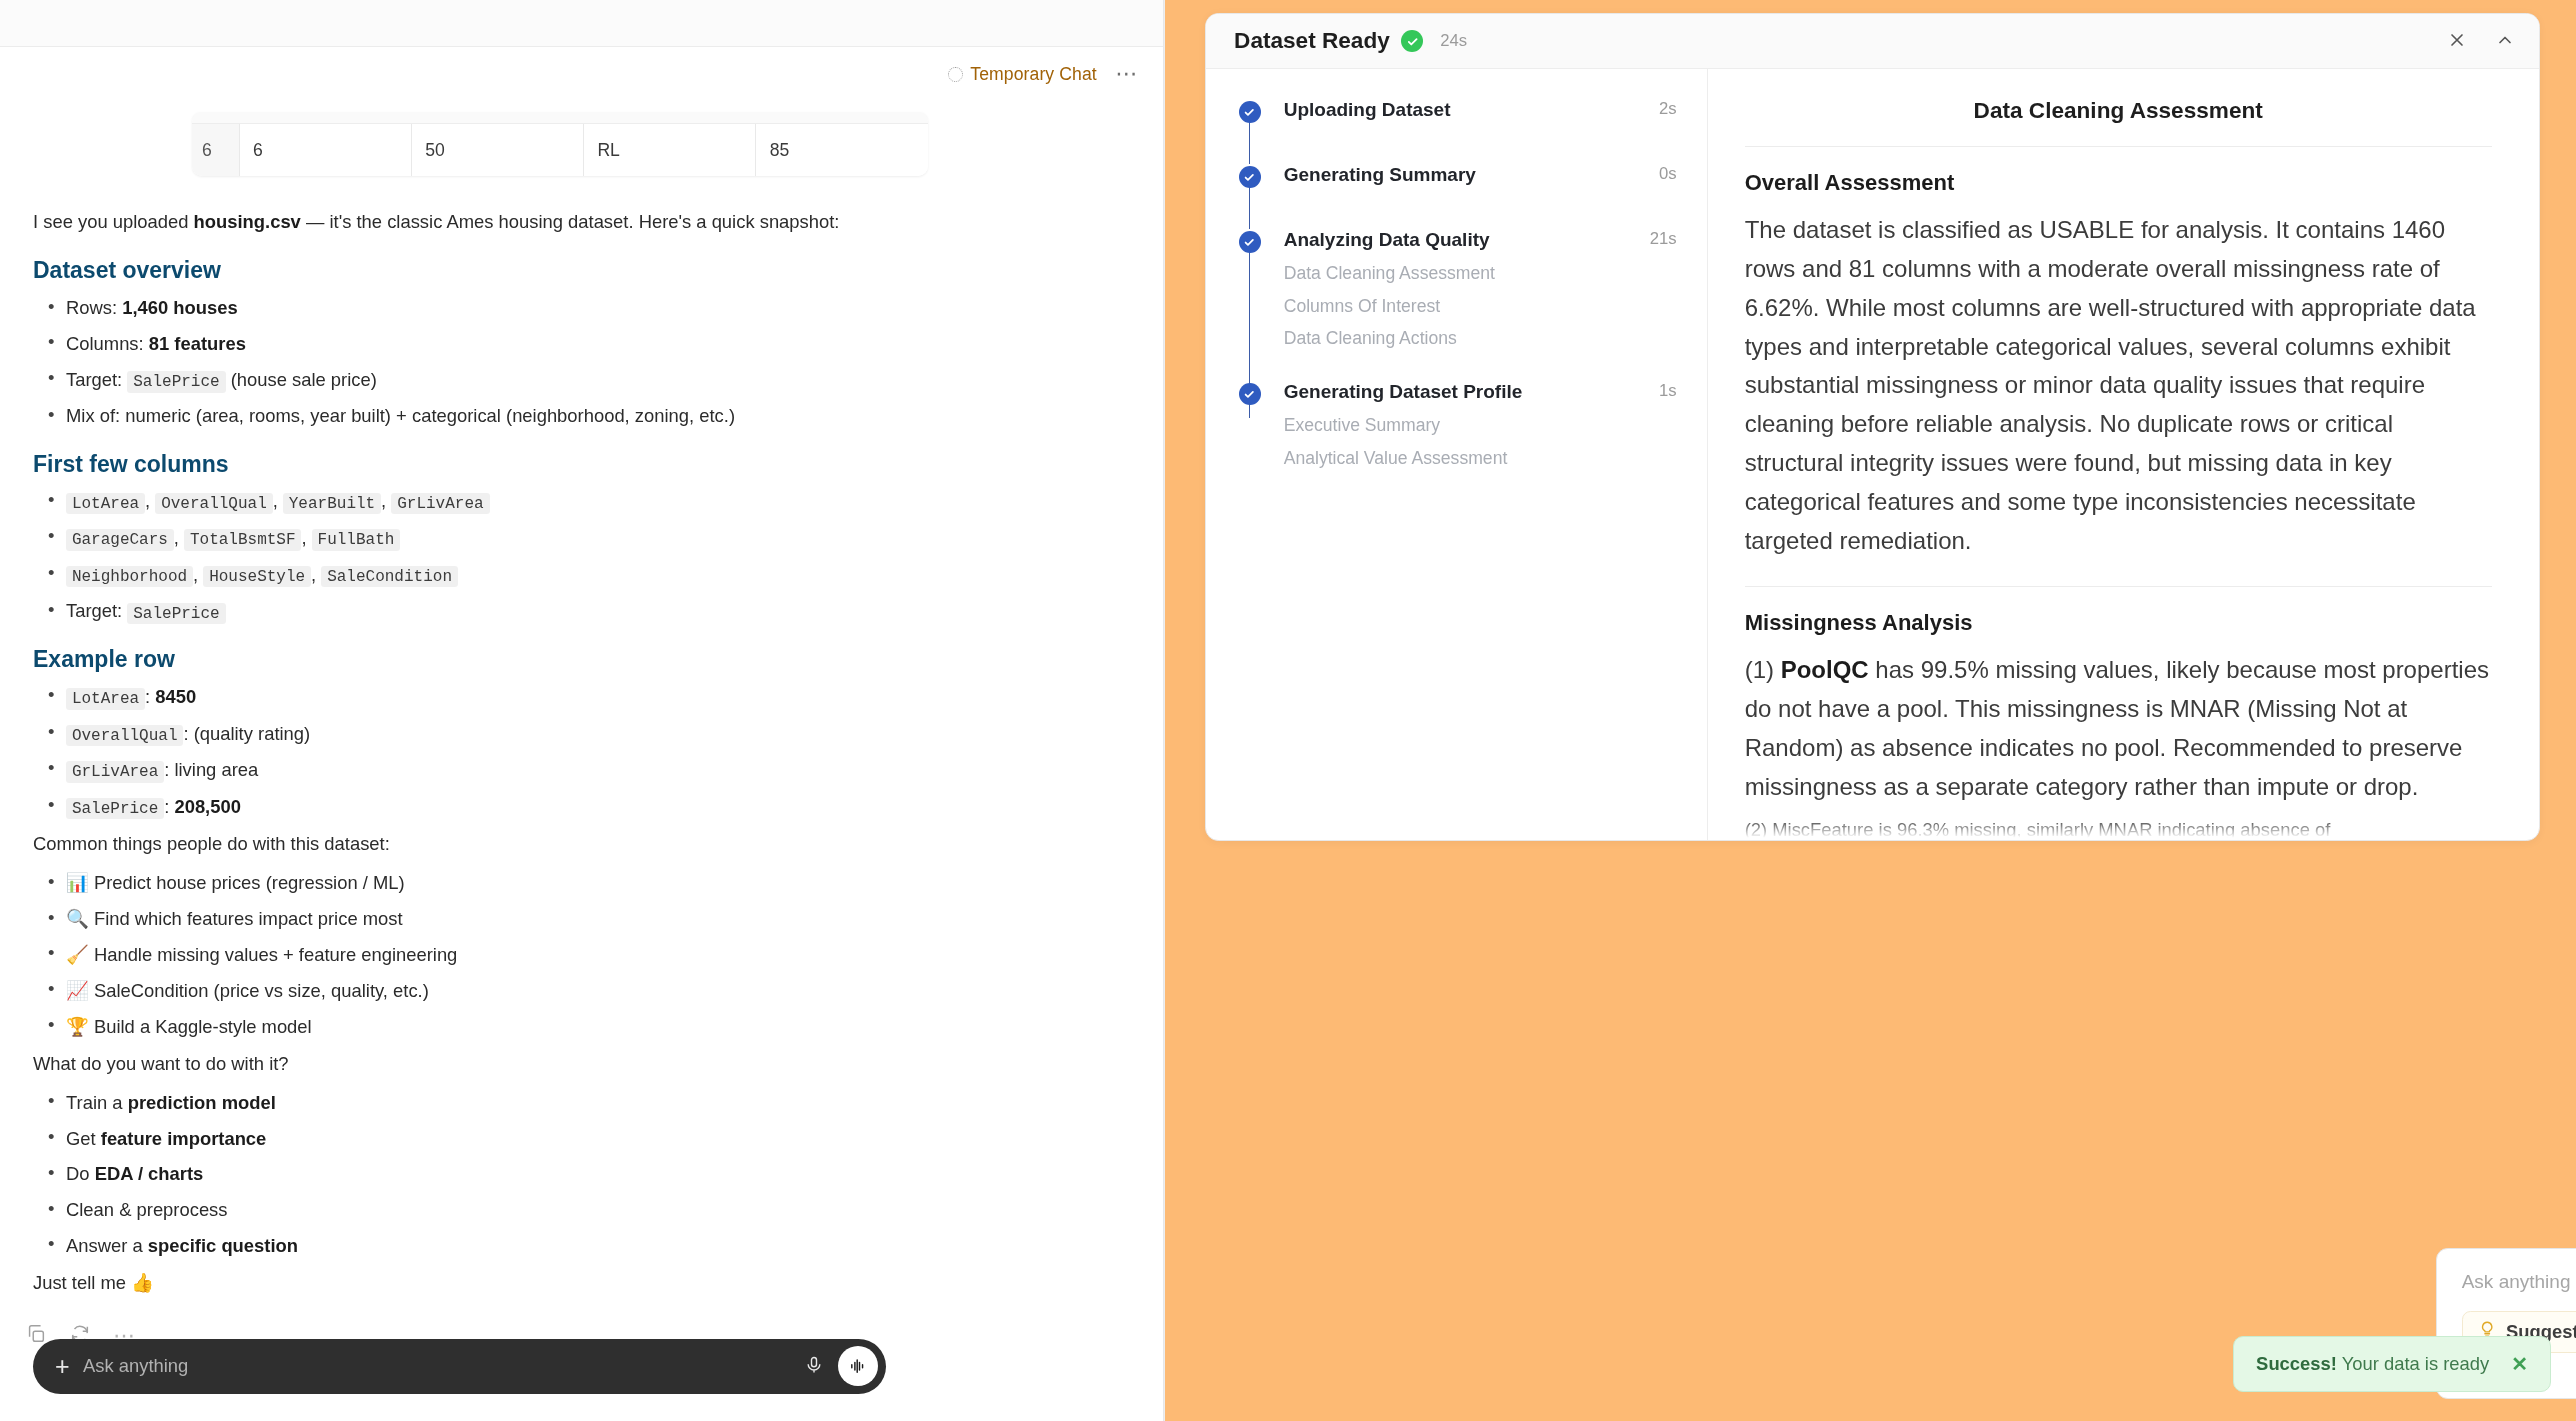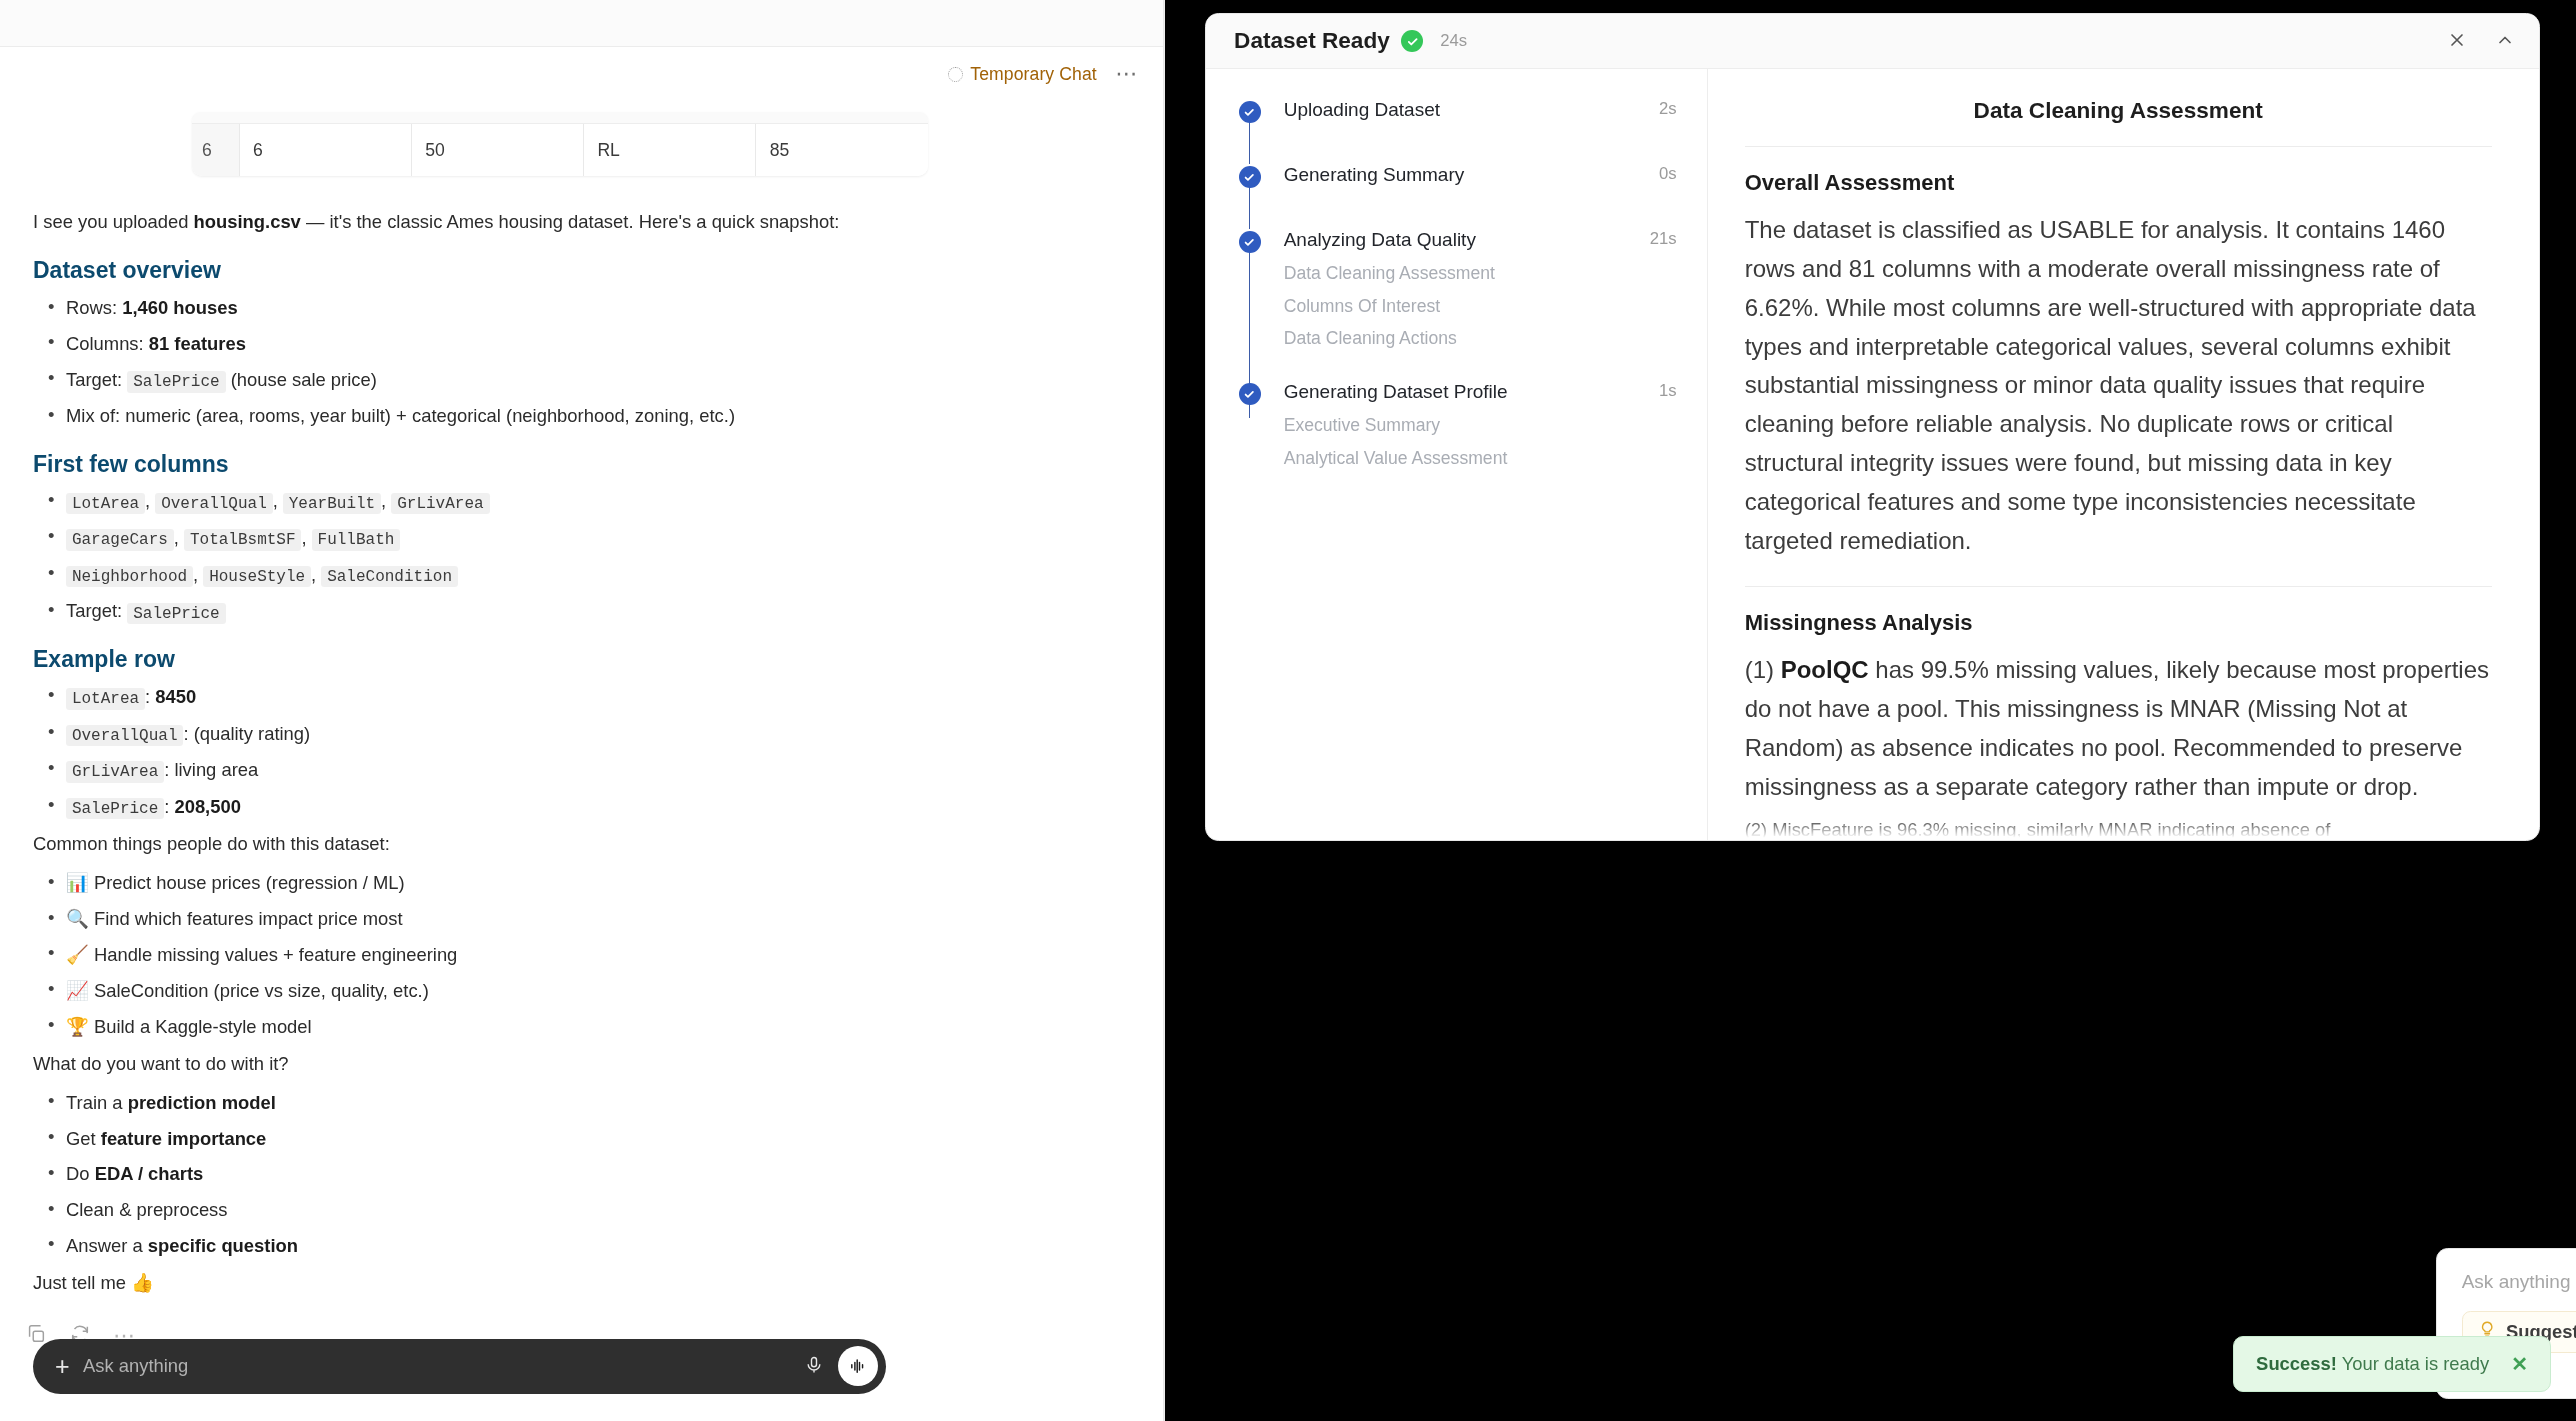--- a/index.html
+++ b/index.html
@@ -106,21 +106,21 @@
   }
 
   .pane-divider {
     width: 1.7px; height: 1422px;
     background: linear-gradient(to right,#e3e3e3,#f2f2f2);
   }
 
   
   .right-pane {
     position: relative; flex: 1; height: 1422px;
-    background: #000000;
+    background: #fdba74;
   }
   .card {
     position: absolute; left: 40px; top: 13.4px;
     width: 1335px; height: 828px;
     background:#fff;
     border: 0.8px solid #e8e8e8; border-radius: 13.4px;
     box-shadow: 0 1.7px 8.4px rgba(0,0,0,.045);
     overflow: hidden;
     display: flex; flex-direction: column;
   }
@@ -152,21 +152,21 @@
   .tl-dot {
     position:absolute; left: 0; top: 1.7px;
     width: 22px; height: 22px; border-radius: 50%;
     background:#2f5bc0; display:flex; align-items:center; justify-content:center;
     z-index: 2;
   }
   .tl-line {
     position:absolute; left: 10px; top: 22px; width: 1.7px;
     background:#3b5ba8;
   }
-  .tl-label { font-size: 19px; font-weight:400; color:#22252b; flex:1;}
+  .tl-label { font-size: 19px; font-weight:700; color:#22252b; flex:1;}
   .tl-dur { font-size: 16.7px; color:#9b9b9b; }
   .tl-subs { margin-top: 11.7px; }
   .tl-sub { font-size: 17.6px; color:#a9adb4; margin-bottom: 11.7px; }
 
   
   .report { flex: 1; padding: 28.4px 47px 0 37px; overflow: hidden; position: relative;}
   .report-title {
     text-align:center; font-size: 22.6px; font-weight:700; color:#1e1e1e;
     padding-bottom: 22px;
   }

